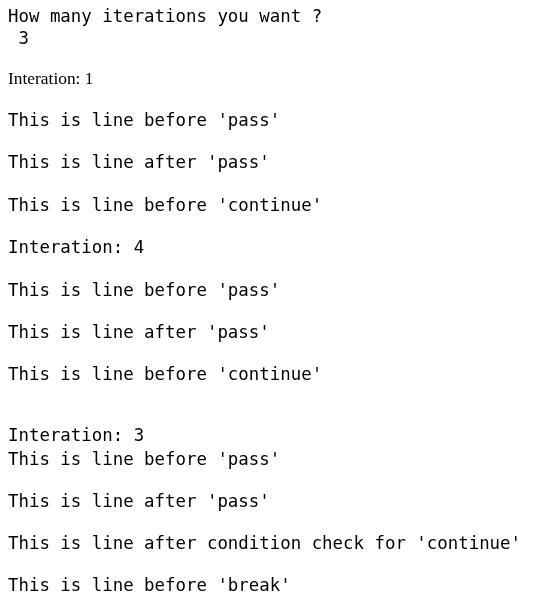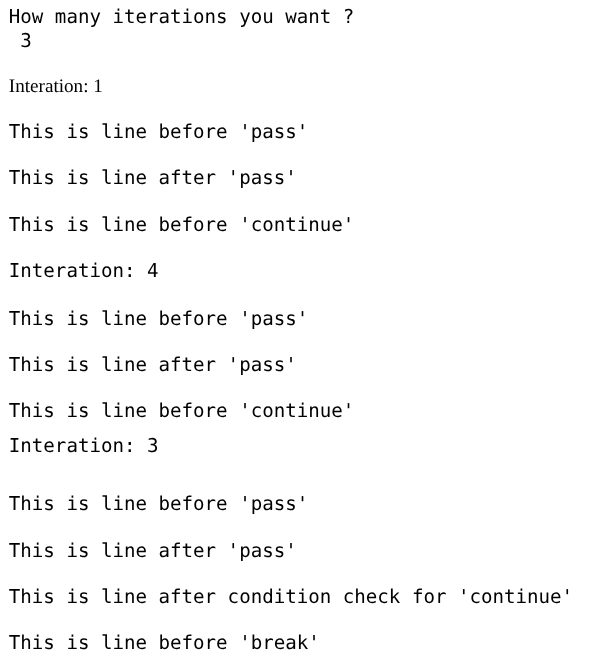--- a/index.html
+++ b/index.html
@@ -42,18 +42,18 @@
     <div class="out-line" style="top: 6px;">How many iterations you want ?</div>
     <div class="out-line" style="top: 28px;"> 3</div>
     <div class="out-line" style="top: 68px; font-family: Liberation Serif, serif;">Interation: 1</div>
     <div class="out-line" style="top: 110px;">This is line before 'pass'</div>
     <div class="out-line" style="top: 152px;">This is line after 'pass'</div>
     <div class="out-line" style="top: 195px;">This is line before 'continue'</div>
     <div class="out-line" style="top: 237px;">Interation: 4</div>
     <div class="out-line" style="top: 280px;">This is line before 'pass'</div>
     <div class="out-line" style="top: 322px;">This is line after 'pass'</div>
     <div class="out-line" style="top: 364px;">This is line before 'continue'</div>
-    <div class="out-line" style="top: 396px;">Interation: 3</div>
+    <div class="out-line" style="top: 425px;">Interation: 3</div>
     <div class="out-line" style="top: 449px;">This is line before 'pass'</div>
     <div class="out-line" style="top: 491px;">This is line after 'pass'</div>
     <div class="out-line" style="top: 575px;">This is line before 'break'</div>
     <div class="out-line" style="top: 533px;">This is line after condition check for 'continue'</div>
   </div>
 
 </body></html>

